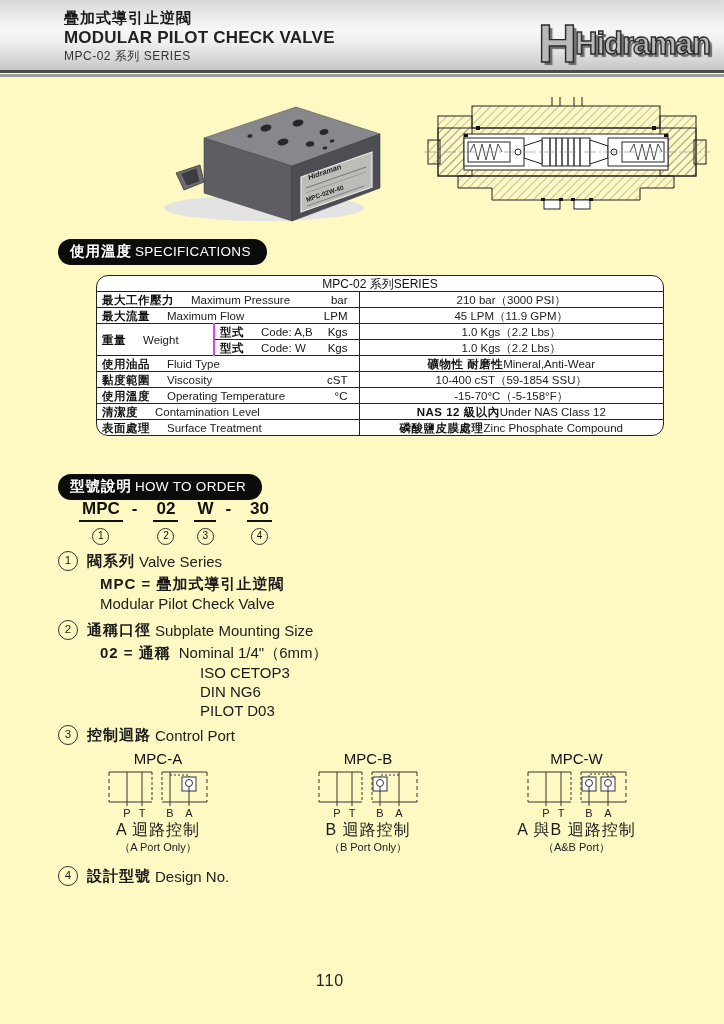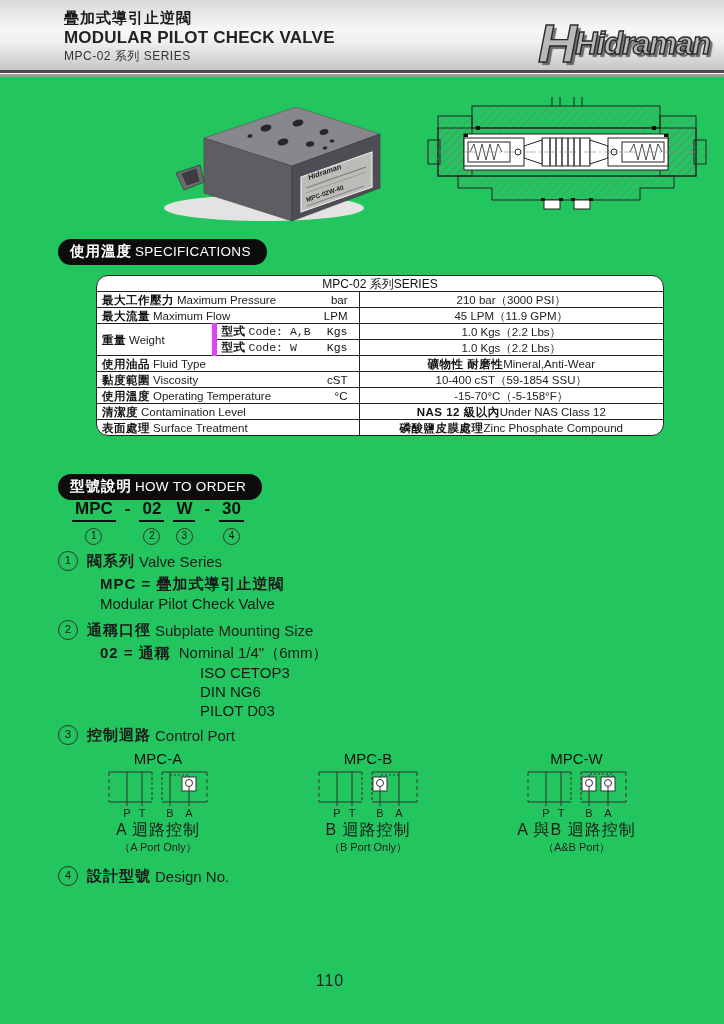--- a/index.html
+++ b/index.html
@@ -1,28 +1,28 @@
 <!DOCTYPE html>
 <html><head>
 <meta charset="utf-8">
 <style>
   html,body{margin:0;padding:0;}
   body{width:724px;height:1024px;background:#fff;font-family:"Liberation Sans","DejaVu Sans",sans-serif;color:#1a1a1a;position:relative;overflow:hidden;}
-  .page{position:absolute;inset:0;width:724px;height:1024px;background:#22c55e;}
+  .page{position:absolute;inset:0;width:724px;height:1024px;background:#fef9c3;}
 
   
   .header-band{position:absolute;top:0;left:0;width:724px;height:70px;
     background:linear-gradient(180deg,#d9d9d9 0%,#f7f7f7 42%,#efefef 60%,#c7c7c7 100%);}
   .header-rule{position:absolute;top:70px;left:0;width:724px;height:3px;background:#4a4a4a;
     border-bottom:1px solid #fff;box-shadow:0 3px 0 #9a9a9a;}
   .header-text{position:absolute;left:64px;top:9px;}
   .ht-zh{font-size:15px;font-weight:bold;line-height:18px;letter-spacing:1px;}
   .ht-en{font-size:17px;font-weight:bold;line-height:21px;letter-spacing:0.2px;color:#222;}
   .ht-series{font-size:12px;line-height:16px;color:#333;letter-spacing:0.5px;}
-  .logo{position:absolute;right:14px;top:12px;font-style:italic;font-weight:bold;white-space:nowrap;
+  .logo{position:absolute;right:14px;top:12px;font-weight:bold;white-space:nowrap;
     color:#b9b9b9;-webkit-text-stroke:1.4px #2b2b2b;text-shadow:3px 3px 1px rgba(70,70,70,.75);}
   .logo-h{font-size:54px;vertical-align:-8px;letter-spacing:-2px;}
   .logo-text{font-size:31px;letter-spacing:-1px;}
 
   
   .photo-svg{position:absolute;left:146px;top:94px;}
   .xsec-svg{position:absolute;left:424px;top:96px;}
 
   
   .pill{position:absolute;left:58px;background:#0c0c0c;color:#fff;border-radius:15px;
@@ -32,33 +32,33 @@
   .pill-specs{top:239px;}
   .pill-order{top:474px;}
 
   
   .spec-wrap{position:absolute;left:96px;top:275px;width:566px;border:1.5px solid #222;
     border-radius:12px;overflow:hidden;background:#fff;}
   table.spec{width:100%;border-collapse:collapse;font-size:11.5px;color:#111;}
   table.spec td{border-bottom:1px solid #222;height:15px;line-height:14px;padding:0 5px;vertical-align:middle;}
   table.spec tr:last-child td{border-bottom:none;}
   td.cap{text-align:center;font-size:12px;height:17px;}
-  .lblflex{display:flex;align-items:center;}
+  .lblflex{display:flex;align-items:center;gap:14px;}
   .lz{font-weight:bold;letter-spacing:0.5px;}
   .le{margin-left:3px;color:#222;}
   .unit{margin-left:auto;padding-right:6px;}
   td.val{border-left:1px solid #222;text-align:center;}
-  td.sub{border-left:5px solid #d946ef;font-family:Liberation Mono, monospace;}
+  td.sub{border-left:2px solid #d946ef;}
   .vz{font-weight:bold;letter-spacing:0.5px;}
   .ve{color:#222;}
 
   
   .code-row{position:absolute;left:72px;top:499px;display:flex;align-items:flex-start;
     font-size:17px;font-weight:bold;color:#111;}
-  .code-seg{text-align:center;margin-right:9px;}
+  .code-seg{text-align:center;margin-right:9px;margin-left:7px;}
   .code-seg .txt{display:block;border-bottom:2px solid #111;padding:0 3px 1px 3px;}
   .code-dash{margin:0 9px 0 0;padding-top:0;}
   .num-circle{width:15px;height:15px;border:1px solid #333;border-radius:50%;font-size:10px;
     line-height:14px;font-weight:normal;margin:6px auto 0 auto;text-align:center;}
 
   .order-item{position:absolute;left:58px;width:650px;}
   .item-1{top:551px;} .item-2{top:620px;} .item-3{top:725px;height:150px;} .item-4{top:866px;}
   .item-head{display:flex;align-items:center;}
   .item-circle{width:18px;height:18px;border:1.3px solid #333;border-radius:50%;text-align:center;
     line-height:17px;font-size:11.5px;margin-right:9px;flex:0 0 auto;}

